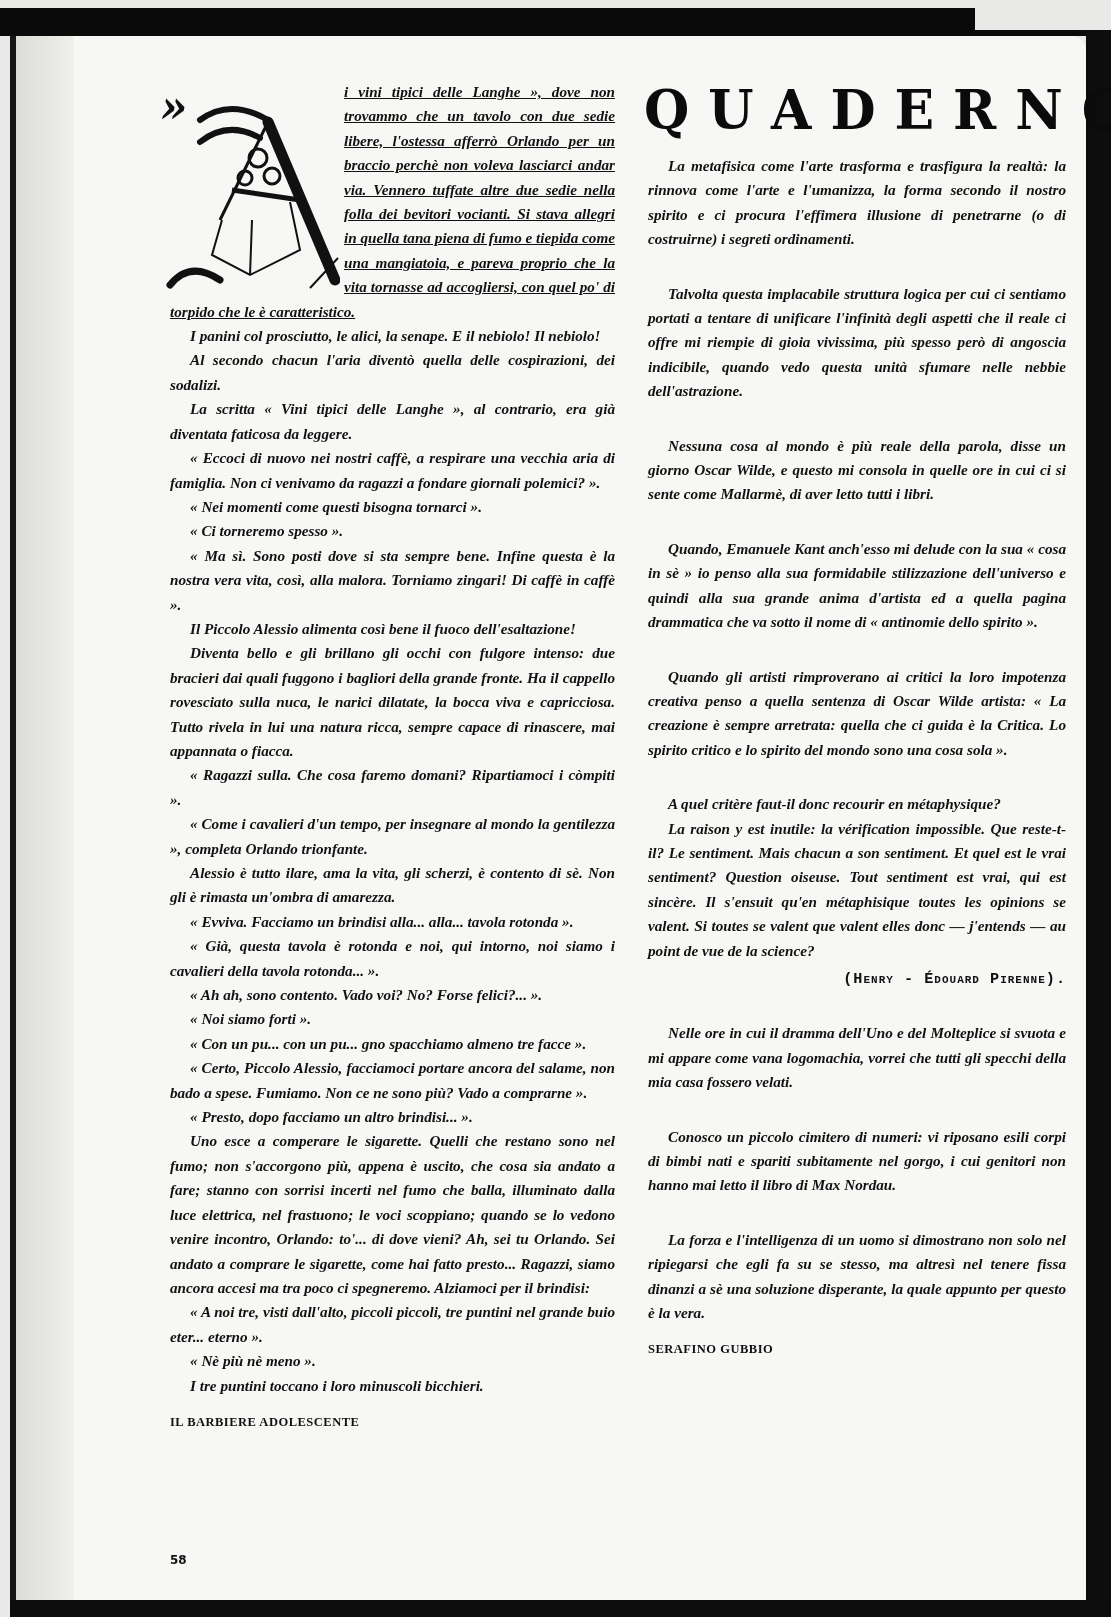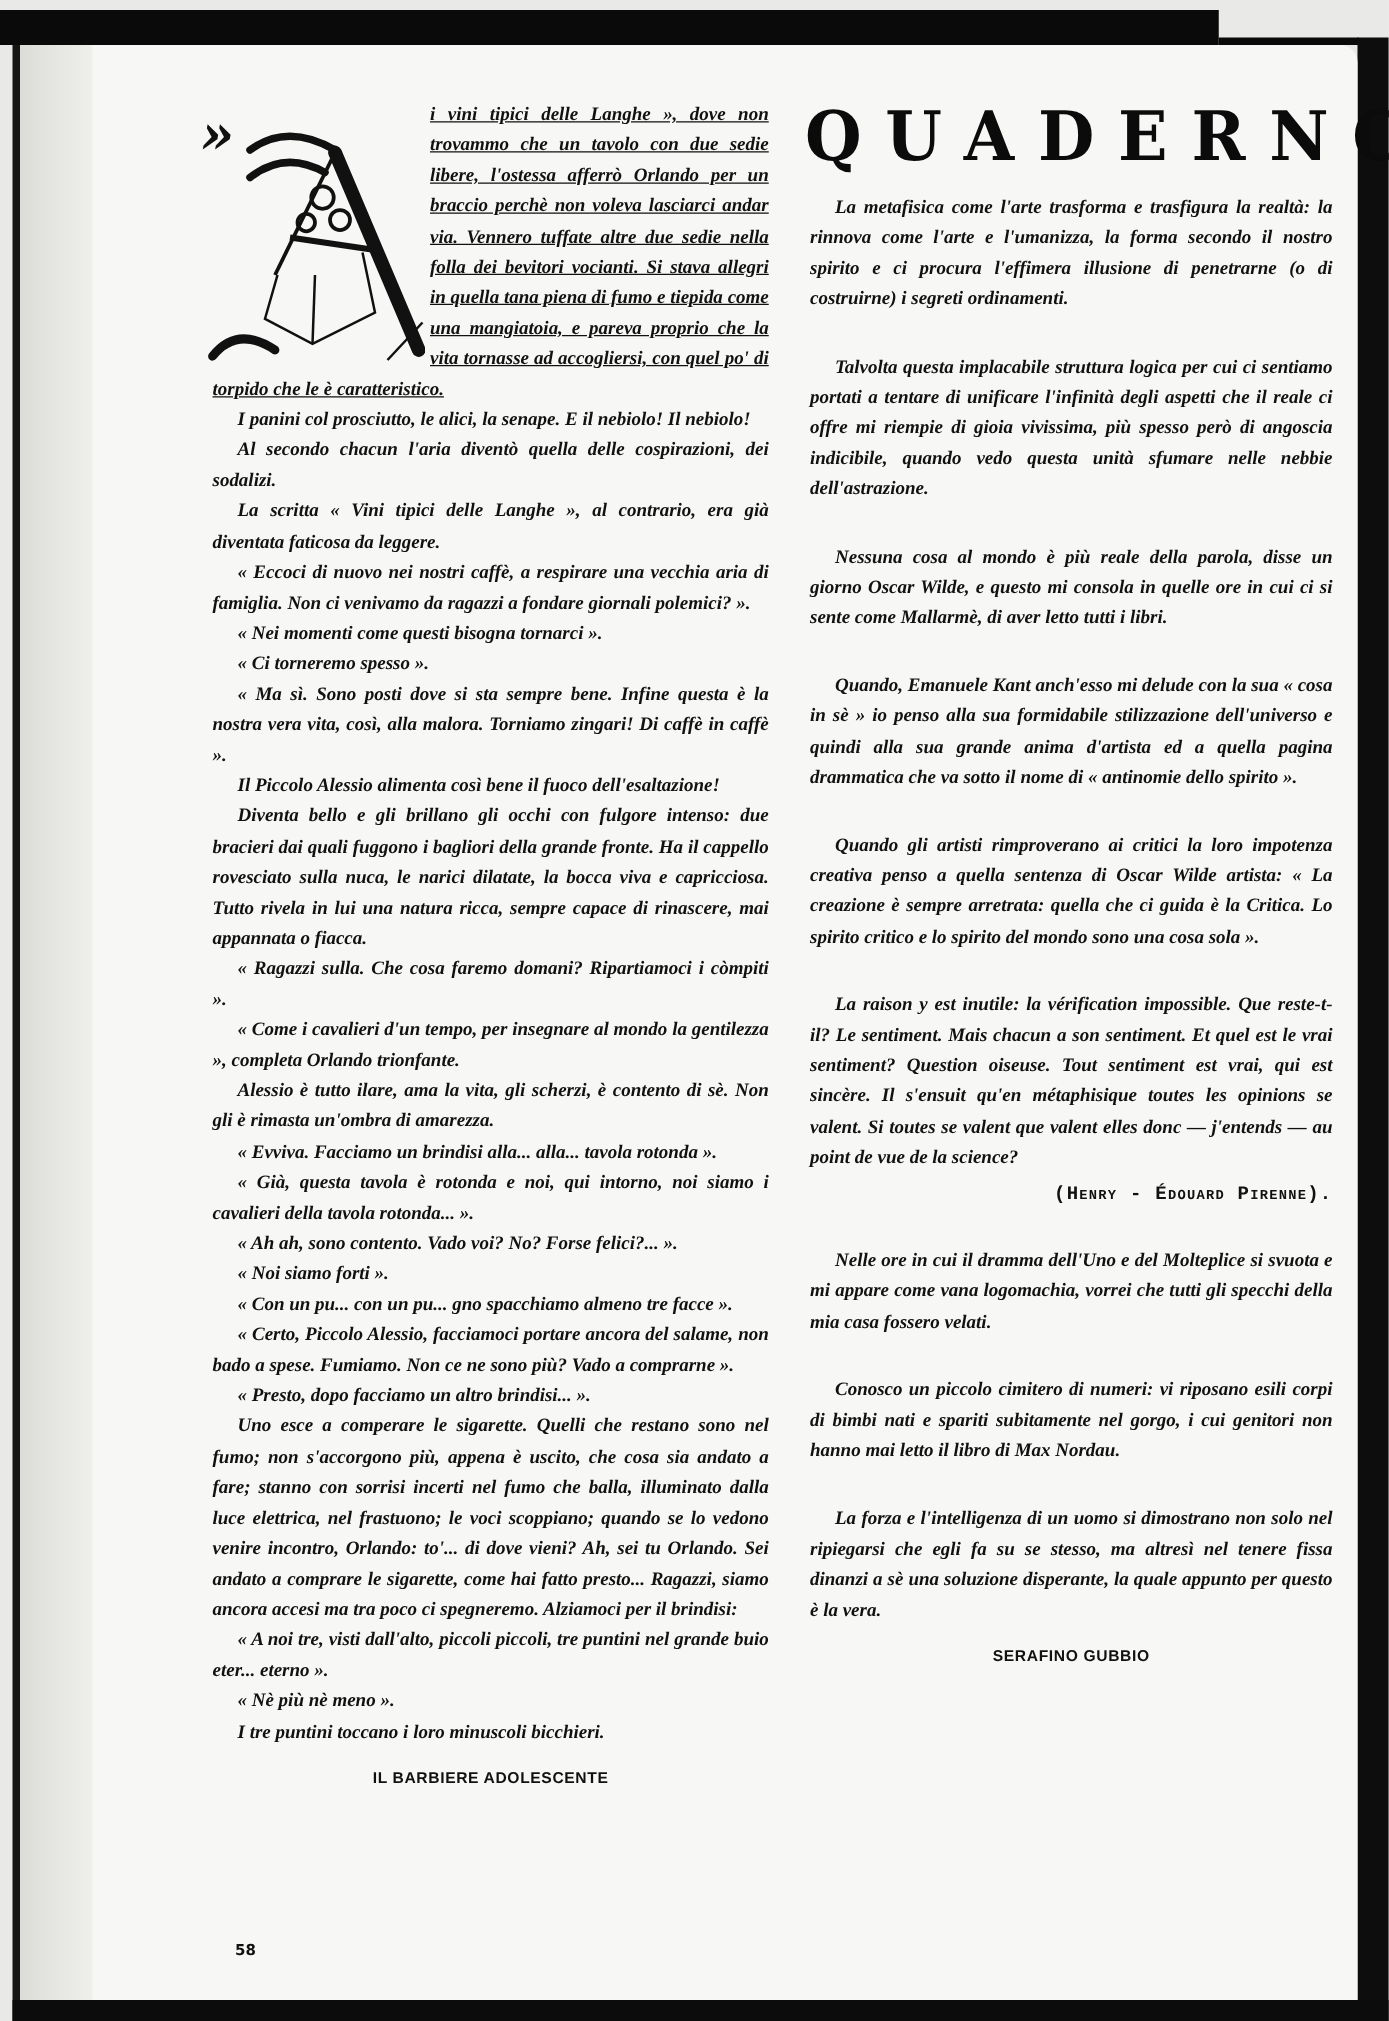--- a/index.html
+++ b/index.html
@@ -14,22 +14,22 @@
 
   .col { position: absolute; font-style: italic; font-weight: bold; color: #111; font-size: 15.2px; line-height: 24.4px; text-align: justify; }
   .col-left { left: 170px; top: 80px; width: 445px; }
   .col-right { left: 648px; top: 80px; width: 418px; }
   .col p { margin: 0; text-indent: 20px; }
   .col p.noindent { text-indent: 0; text-decoration: underline; }
 
   .dropcap { float: left; width: 180px; height: 210px; margin: 0 4px 0 -10px; position: relative; }
   .dropcap svg { width: 100%; height: 100%; }
 
-  .signature { text-align: center; font-family: Liberation Sans, sans-serif; font-style: normal; font-weight: bold; font-size: 12.5px; letter-spacing: 0.5px; margin-top: 12px; }
-  .page-number { position: absolute; left: 188px; top: 1553px; font-family: "DejaVu Sans", sans-serif; font-weight: bold; font-size: 12px; color: #111; }
+  .signature { text-align: left; font-family: Liberation Serif, serif; font-style: normal; font-weight: bold; font-size: 12.5px; letter-spacing: 0.5px; margin-top: 12px; }
+  .page-number { position: absolute; left: 170px; top: 1553px; font-family: "DejaVu Sans", sans-serif; font-weight: bold; font-size: 12px; color: #111; }
 
   .masthead { font-family: "DejaVu Serif", serif; font-style: normal; font-weight: 900; font-size: 52px; letter-spacing: 19px; line-height: 60px; margin: 0 0 14px -4px; white-space: nowrap; transform: scaleY(1.05); color: #0b0b0b; }
   .section { margin-bottom: 30px; }
   .attribution { text-align: right; font-style: normal; font-variant: small-caps; letter-spacing: 1px; margin-top: 4px; font-family: Liberation Mono, monospace; }
 </style>
 </head>
 <body>
 
 <div class="frame-top"></div>
 <div class="frame-top-right"></div>
@@ -96,20 +96,21 @@
   <div class="section">
     <p>Nessuna cosa al mondo è più reale della parola, disse un giorno Oscar Wilde, e questo mi consola in quelle ore in cui ci si sente come Mallarmè, di aver letto tutti i libri.</p>
   </div>
   <div class="section">
     <p>Quando, Emanuele Kant anch'esso mi delude con la sua « cosa in sè » io penso alla sua formidabile stilizzazione dell'universo e quindi alla sua grande anima d'artista ed a quella pagina drammatica che va sotto il nome di « antinomie dello spirito ».</p>
   </div>
   <div class="section">
     <p>Quando gli artisti rimproverano ai critici la loro impotenza creativa penso a quella sentenza di Oscar Wilde artista: « La creazione è sempre arretrata: quella che ci guida è la Critica. Lo spirito critico e lo spirito del mondo sono una cosa sola ».</p>
   </div>
   <div class="section">
+    <p>A quel critère faut-il donc recourir en métaphysique?</p>
     <p>La raison y est inutile: la vérification impossible. Que reste-t-il? Le sentiment. Mais chacun a son sentiment. Et quel est le vrai sentiment? Question oiseuse. Tout sentiment est vrai, qui est sincère. Il s'ensuit qu'en métaphisique toutes les opinions se valent. Si toutes se valent que valent elles donc — j'entends — au point de vue de la science?</p>
     <div class="attribution">(Henry - Édouard Pirenne).</div>
   </div>
   <div class="section">
     <p>Nelle ore in cui il dramma dell'Uno e del Molteplice si svuota e mi appare come vana logomachia, vorrei che tutti gli specchi della mia casa fossero velati.</p>
   </div>
   <div class="section">
     <p>Conosco un piccolo cimitero di numeri: vi riposano esili corpi di bimbi nati e spariti subitamente nel gorgo, i cui genitori non hanno mai letto il libro di Max Nordau.</p>
   </div>
   <div class="section" style="margin-bottom:0">

